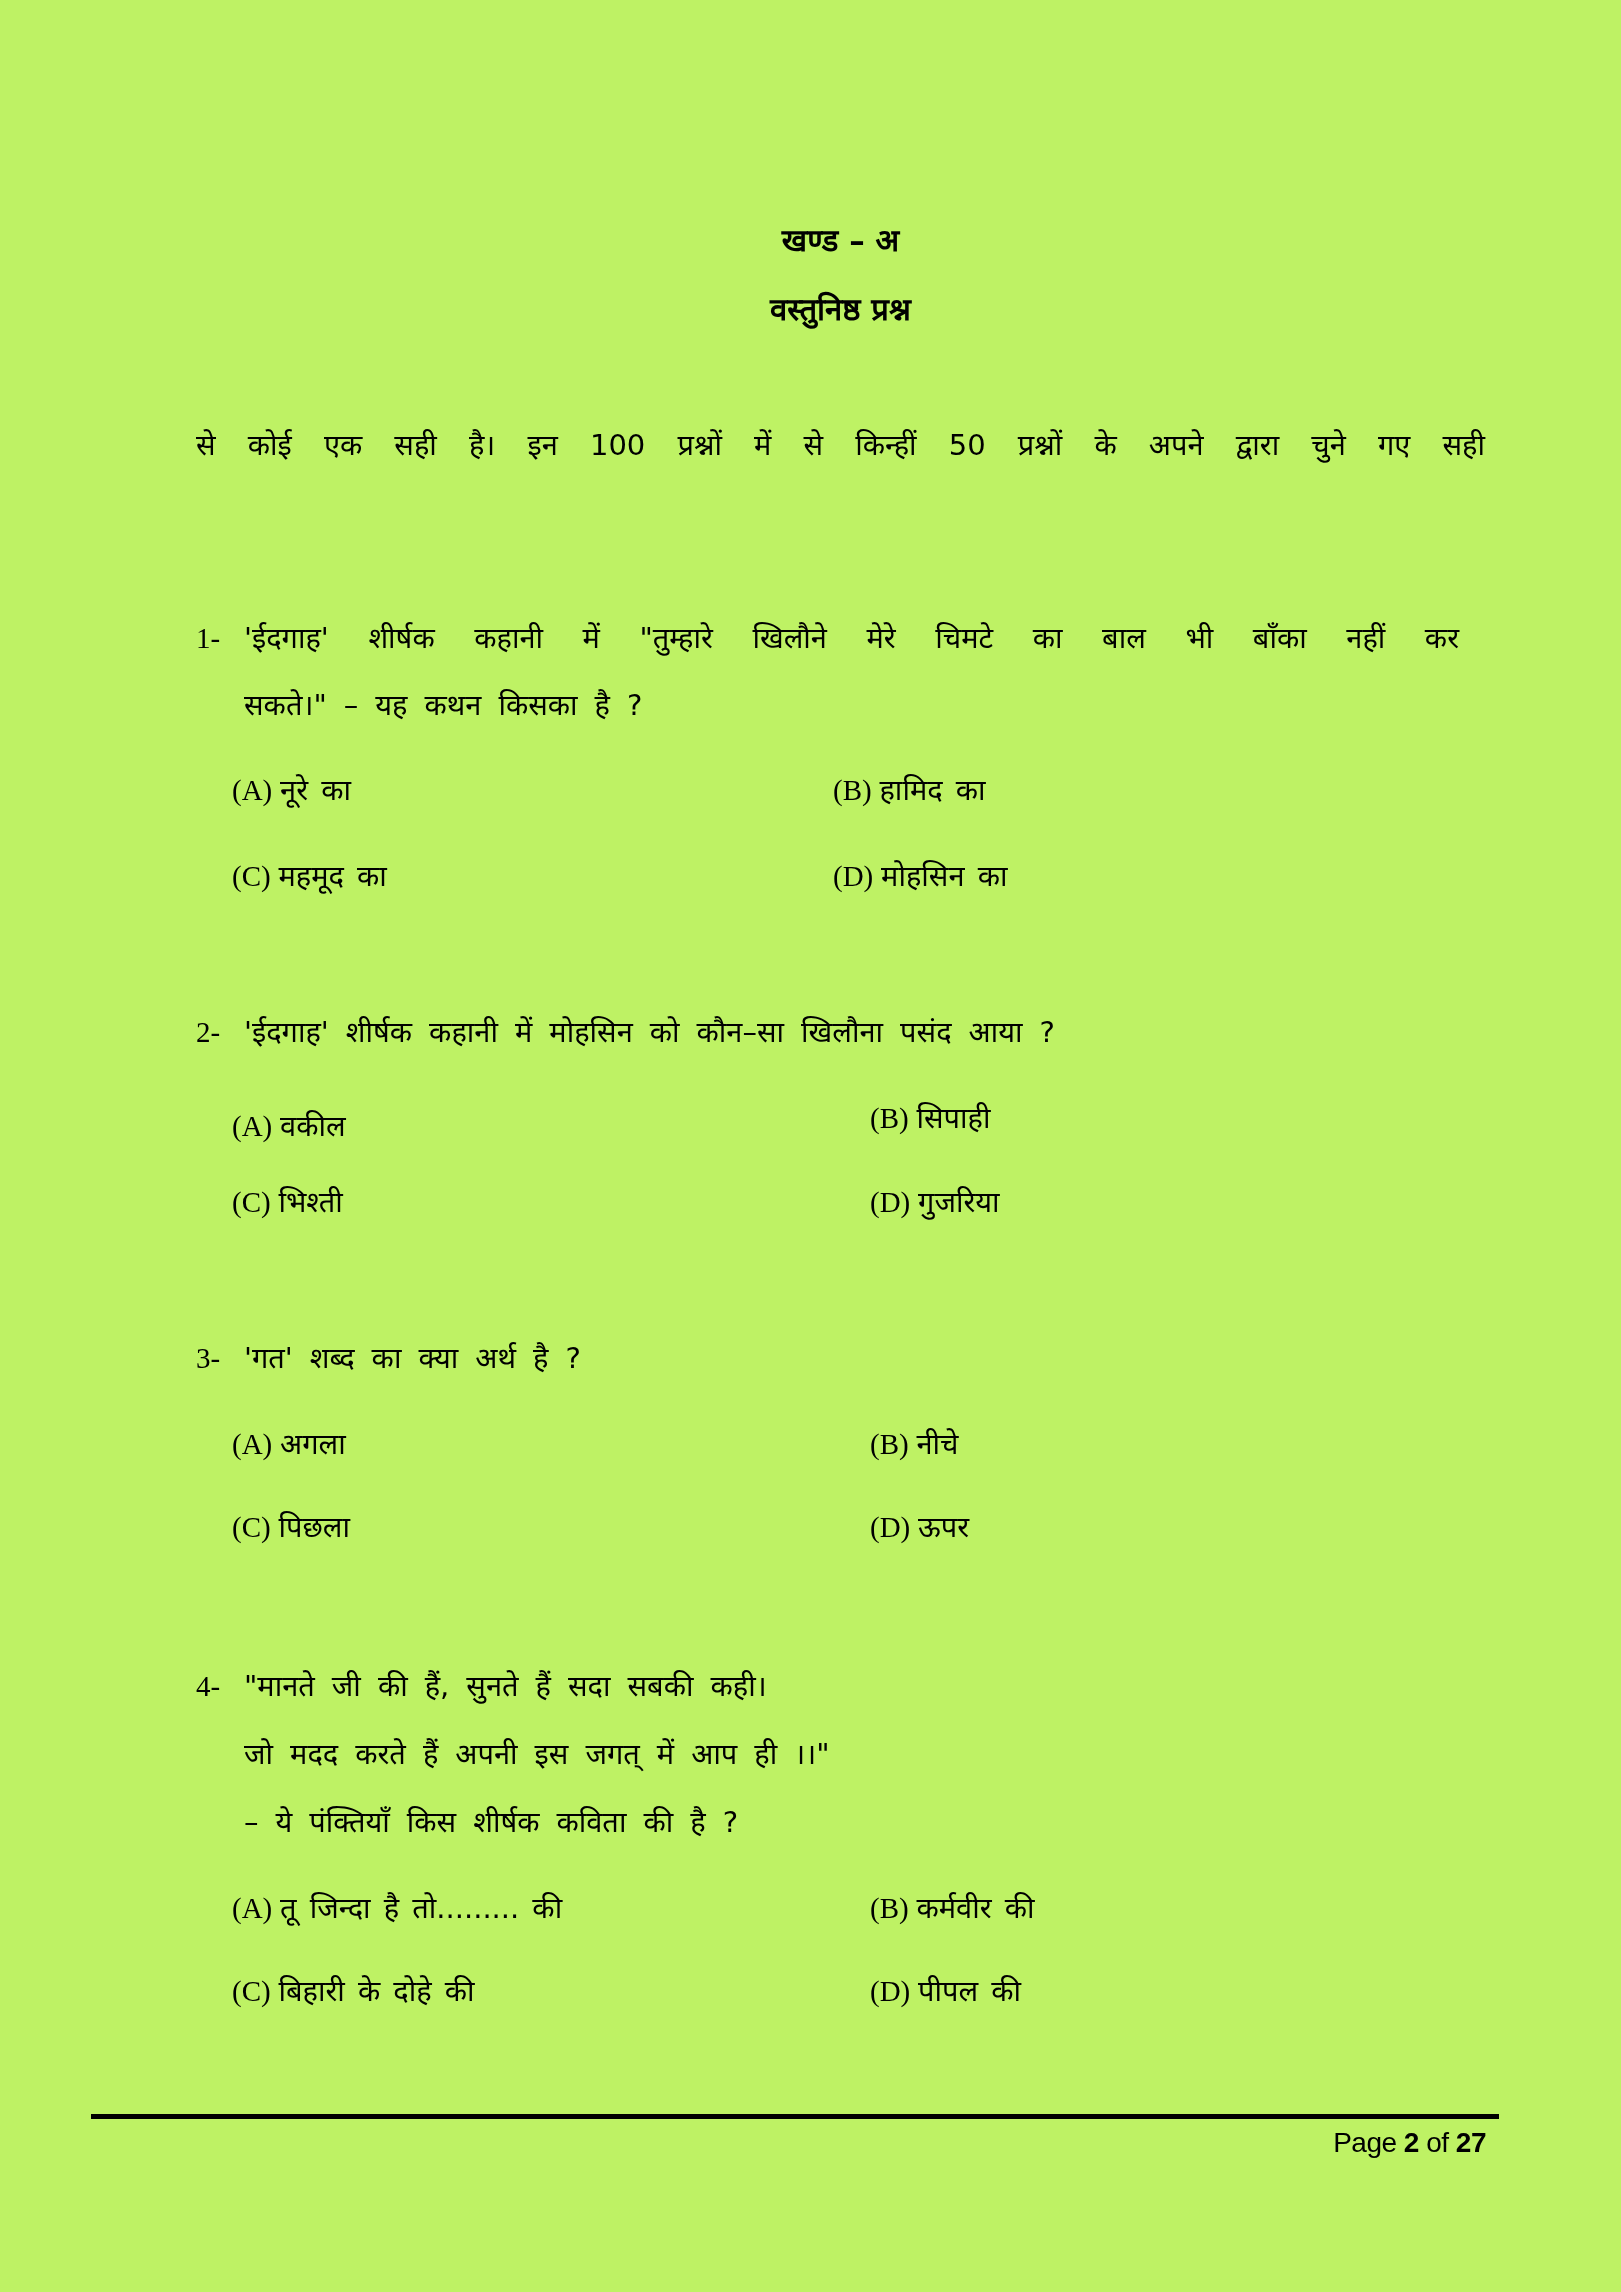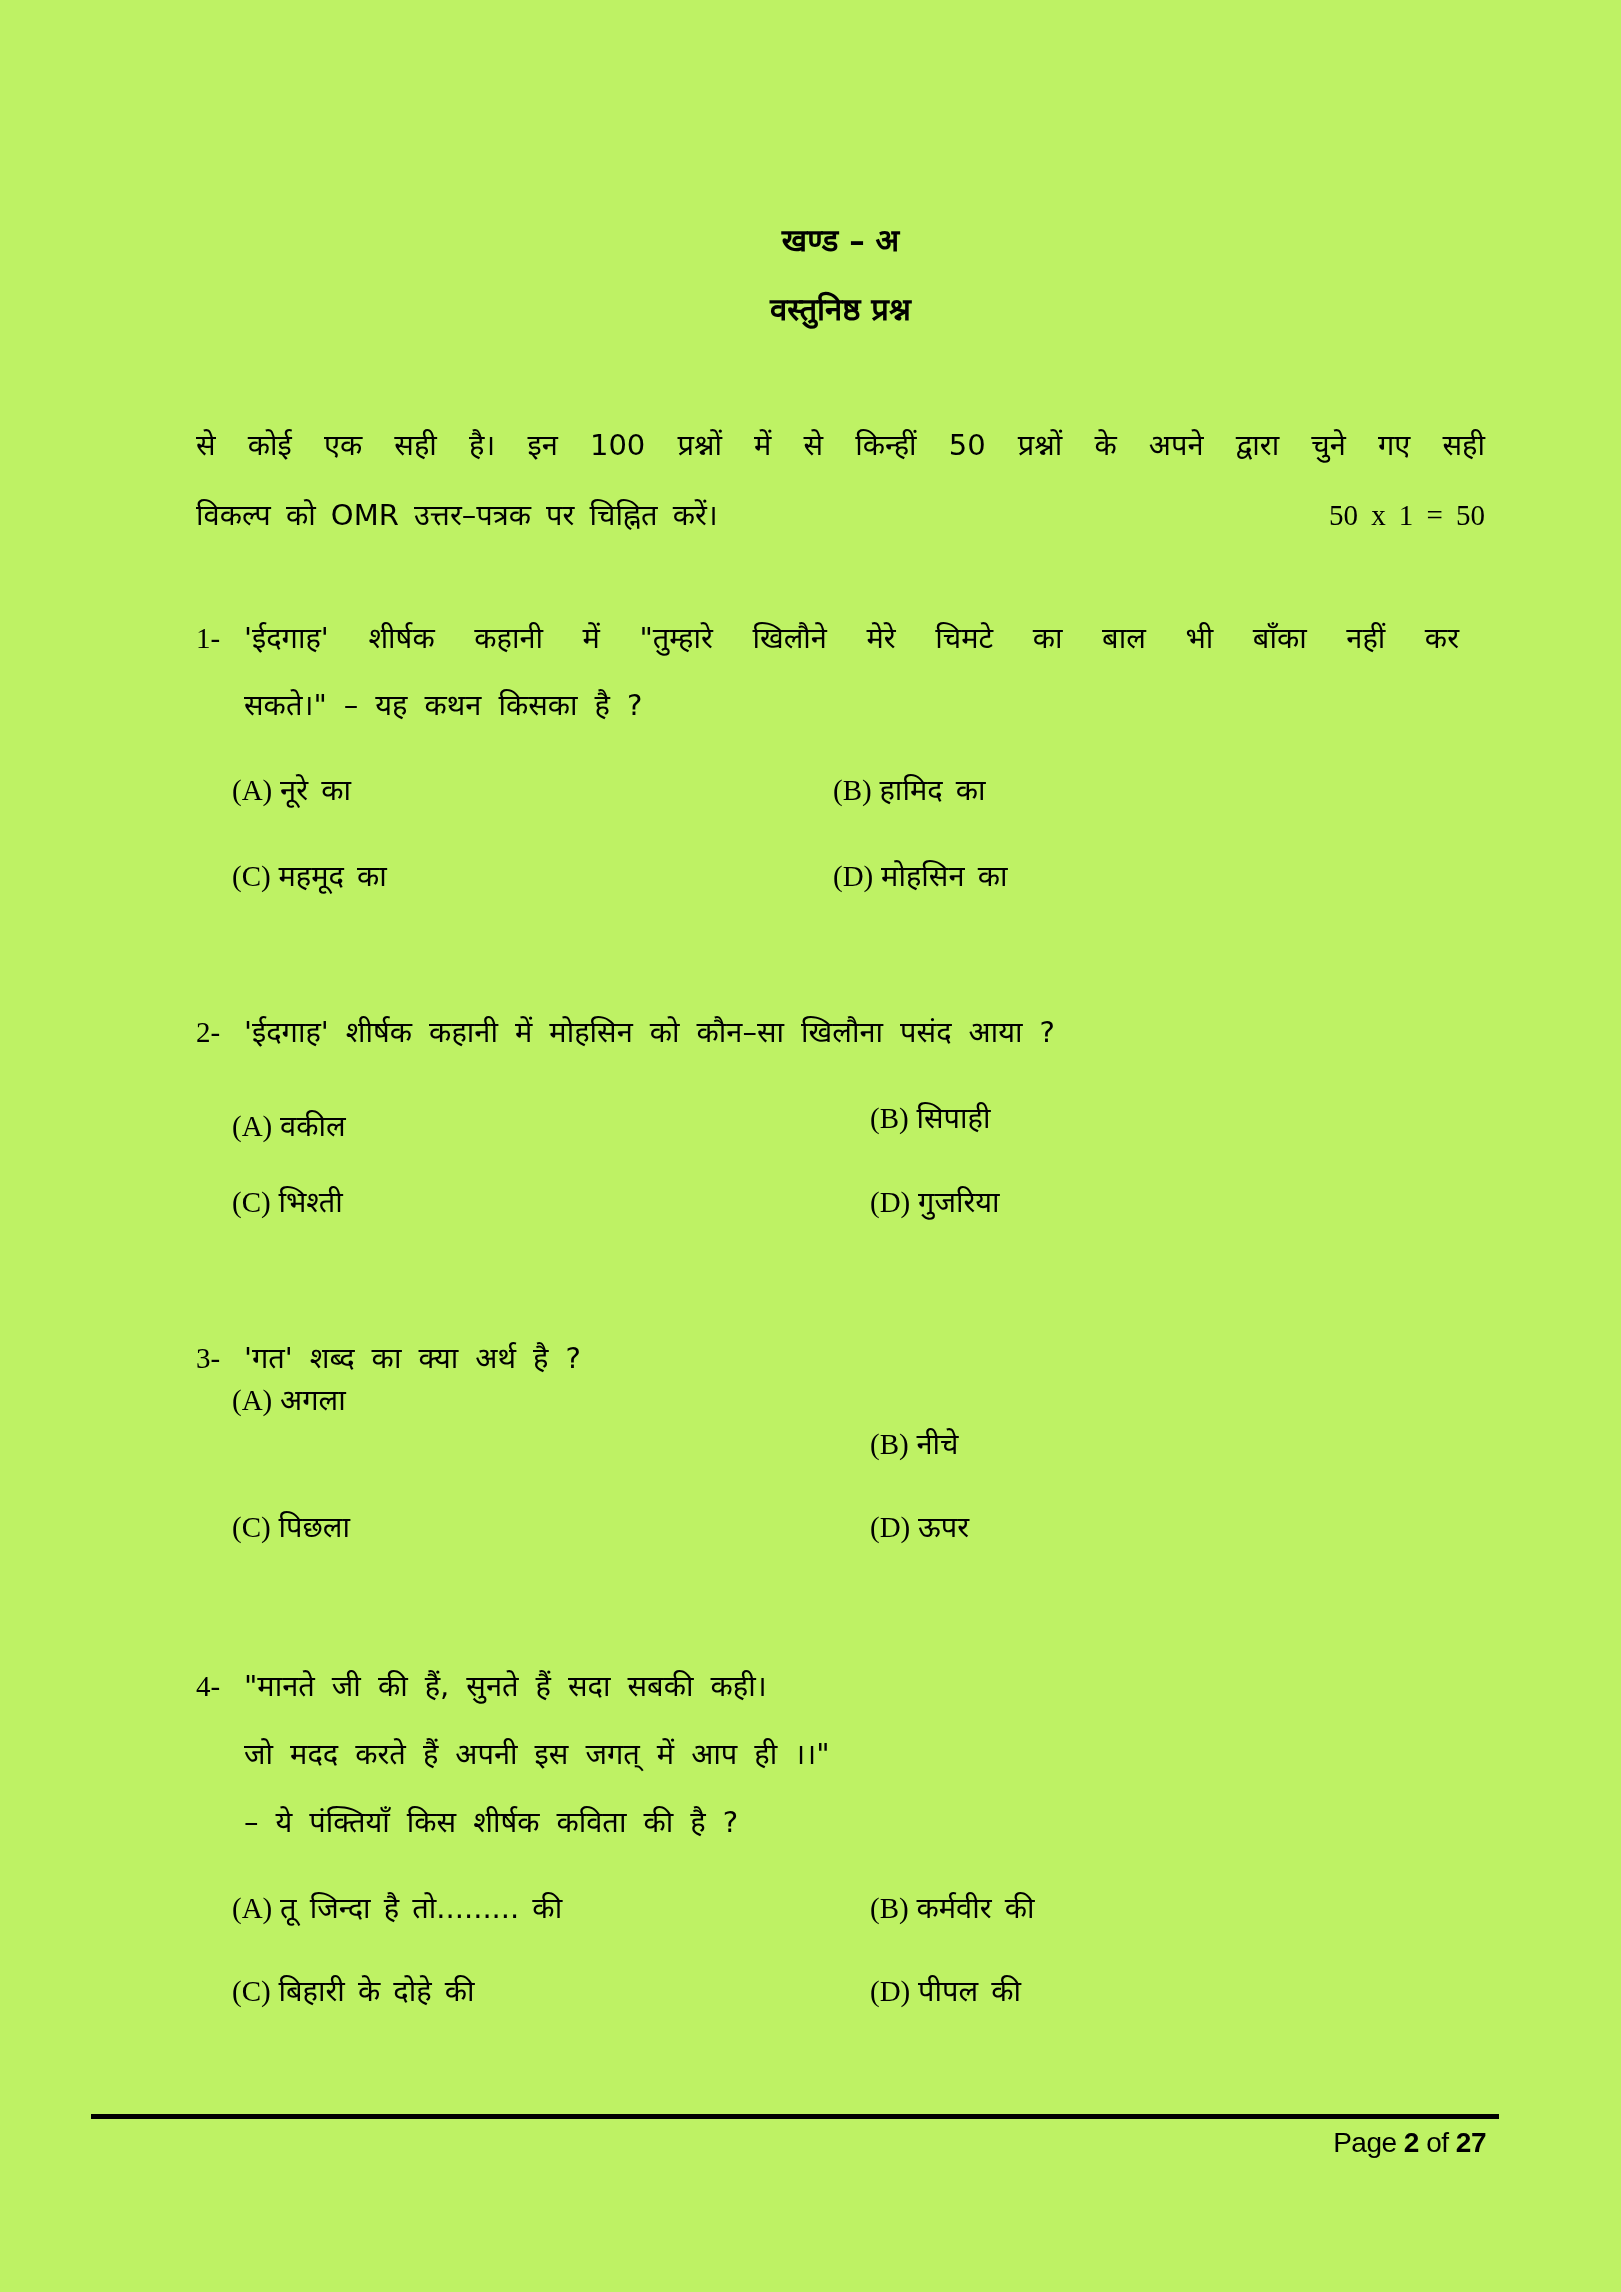--- a/index.html
+++ b/index.html
@@ -99,24 +99,20 @@
   </style>
 </head>
 <body>
 
 <div class="page">
 
   <div class="line heading" style="top:219px; left:0; width:1681px;">खण्ड – अ</div>
   <div class="line heading" style="top:288px; left:0; width:1681px;">वस्तुनिष्ठ प्रश्न</div>
 
   <div class="line para" style="top:424px;">से कोई एक सही है। इन 100 प्रश्नों में से किन्हीं 50 प्रश्नों के अपने द्वारा चुने गए सही</div>
-  <div class="line para last" style="top:494px;">
-    <span>विकल्प को OMR उत्तर–पत्रक पर चिह्नित करें।</span>
-    <span class="marks">50 x 1 = 50</span>
-  </div>
 
   <div>
     <div class="line qnum" style="top:617px;">1-</div>
     <div class="line qtext justified" style="top:617px;">'ईदगाह' शीर्षक कहानी में "तुम्हारे खिलौने मेरे चिमटे का बाल भी बाँका नहीं कर</div>
     <div class="line qtext" style="top:684px;">सकते।" – यह कथन किसका है ?</div>
 
     <div class="line opt" style="top:769px; left:232px;">
       <span class="olabel">(A)</span><span>नूरे का</span>
     </div>
     <div class="line opt" style="top:769px; left:833px;">
@@ -145,21 +141,21 @@
     </div>
     <div class="line opt" style="top:1181px; left:870px;">
       <span class="olabel">(D)</span><span>गुजरिया</span>
     </div>
   </div>
 
   <div>
     <div class="line qnum" style="top:1337px;">3-</div>
     <div class="line qtext" style="top:1337px;">'गत' शब्द का क्या अर्थ है ?</div>
 
-    <div class="line opt" style="top:1379px; left:232px;">
+    <div class="line opt" style="top:1423px; left:232px;">
       <span class="olabel">(A)</span><span>अगला</span>
     </div>
     <div class="line opt" style="top:1423px; left:870px;">
       <span class="olabel">(B)</span><span>नीचे</span>
     </div>
     <div class="line opt" style="top:1506px; left:232px;">
       <span class="olabel">(C)</span><span>पिछला</span>
     </div>
     <div class="line opt" style="top:1506px; left:870px;">
       <span class="olabel">(D)</span><span>ऊपर</span>

